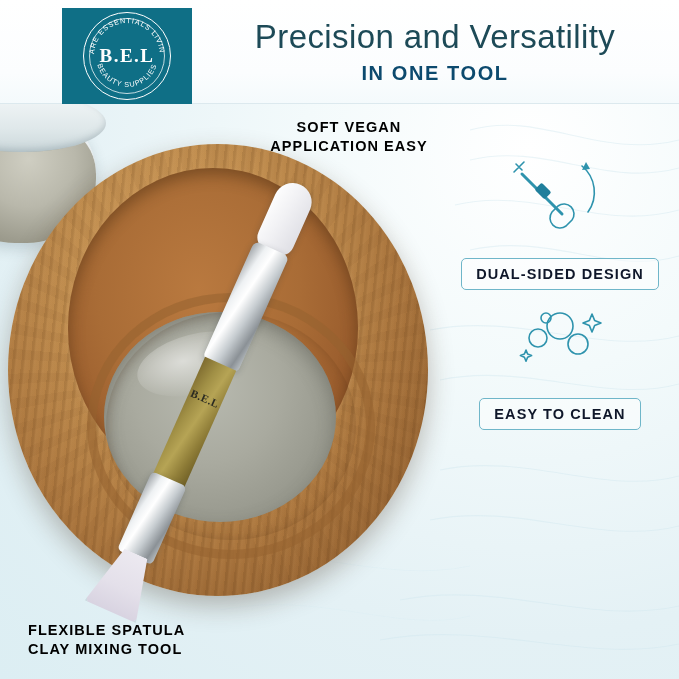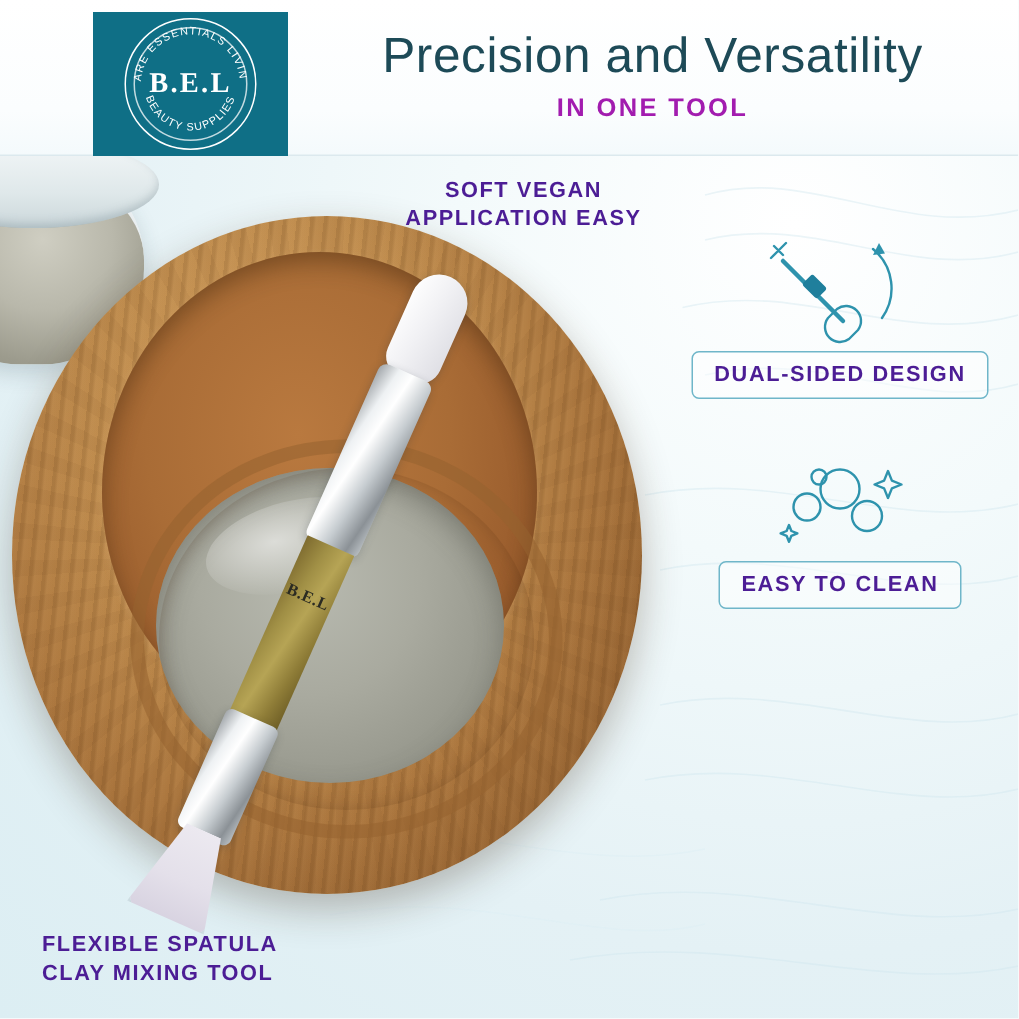--- a/index.html
+++ b/index.html
@@ -97,23 +97,23 @@
   }
   .title-main {
     font-family: Liberation Sans, sans-serif;
     font-size: 33px;
     color: #1d4a57;
     letter-spacing: .4px;
     line-height: 1.15;
   }
   .title-sub {
     margin-top: 6px;
-    font-size: 17px;
+    font-size: 20px;
     font-weight: 700;
-    color: #a21caf;
+    color: #0c4a6e;
     letter-spacing: 1.6px;
   }
 
   
   .photo {
     position: absolute;
     left: 0; top: 104px;
     width: 470px; height: 575px;
     overflow: hidden;
   }
@@ -259,21 +259,21 @@
     width: 56px; height: 66px;
     background: linear-gradient(180deg,#ece9f0 0%, #e4e0ea 55%, #d7d2e0 100%);
     clip-path: polygon(28% 0%, 72% 0%, 100% 96%, 0% 96%);
     border-radius: 0 0 10px 10px;
     box-shadow: 0 3px 7px rgba(40,50,60,.20);
   }
 
   
   .cap {
     position: absolute;
-    color: #4c1d95;
+    color: #000000;
     font-size: 14.5px;
     font-weight: 700;
     letter-spacing: 1.05px;
     line-height: 1.32;
   }
   .cap-top { left: 256px; top: 118px; text-align: center; width: 186px; }
   .cap-bottom { left: 28px; top: 621px; text-align: left; }
 
   
   .feature {
@@ -287,25 +287,26 @@
     display: flex;
     align-items: center;
     justify-content: center;
   }
   .pill {
     display: inline-block;
     border: 1.4px solid #6fb6c9;
     border-radius: 5px;
     padding: 7px 14px 7px 14px;
     background: rgba(255,255,255,.45);
-    color: #4c1d95;
+    color: #0f172a;
     font-size: 14.5px;
     font-weight: 700;
     letter-spacing: 1.1px;
     white-space: nowrap;
+    margin-top: 24px;
   }
   #feature-0 { top: 150px; }
   #feature-1 { top: 290px; }
   #feature-2 { top: 435px; }
 </style>
 </head>
 <body>
 
 <div id="page">
 

